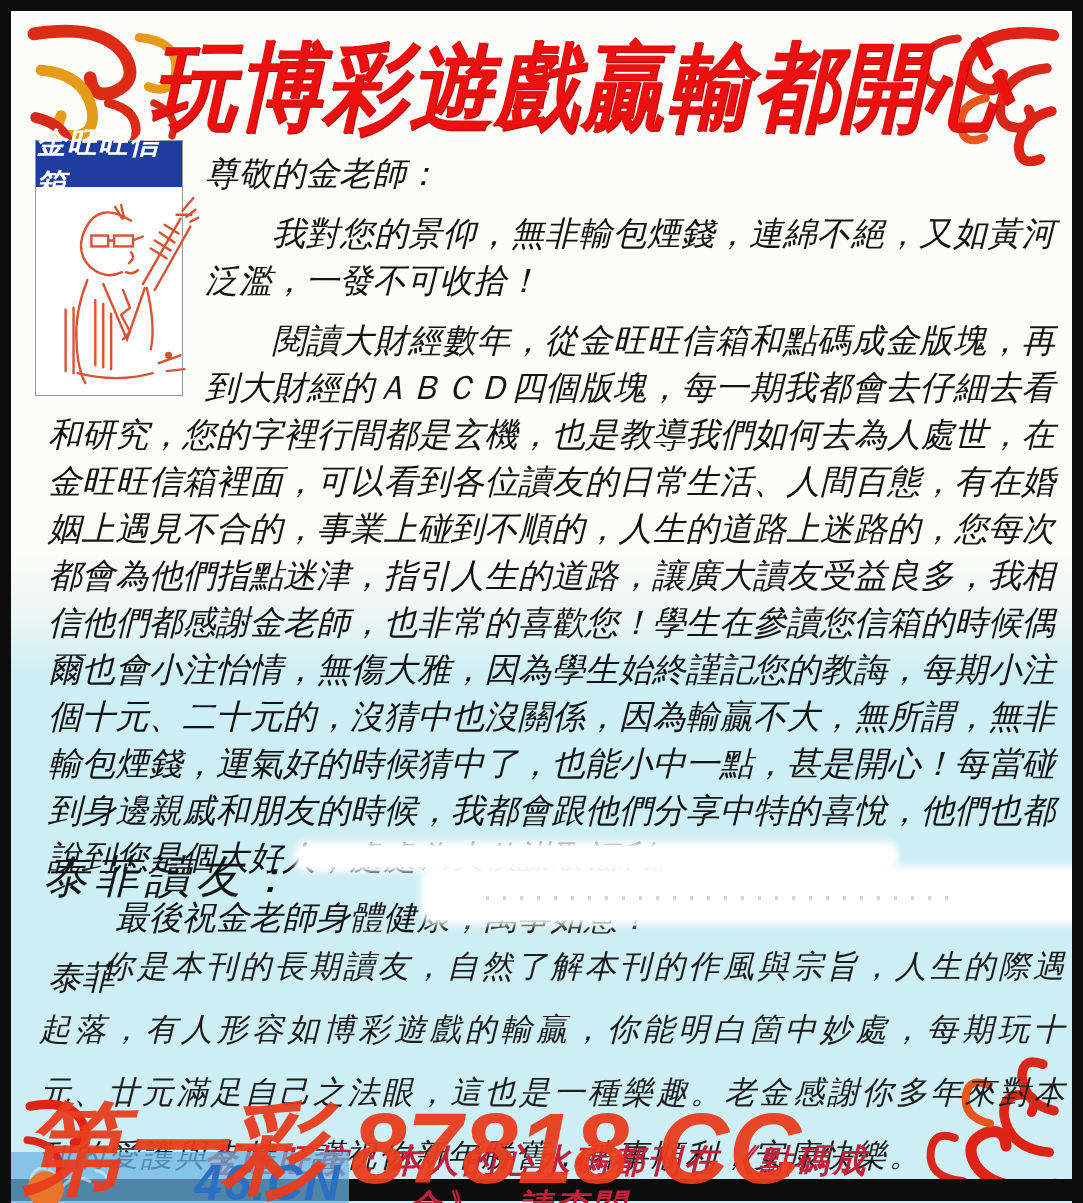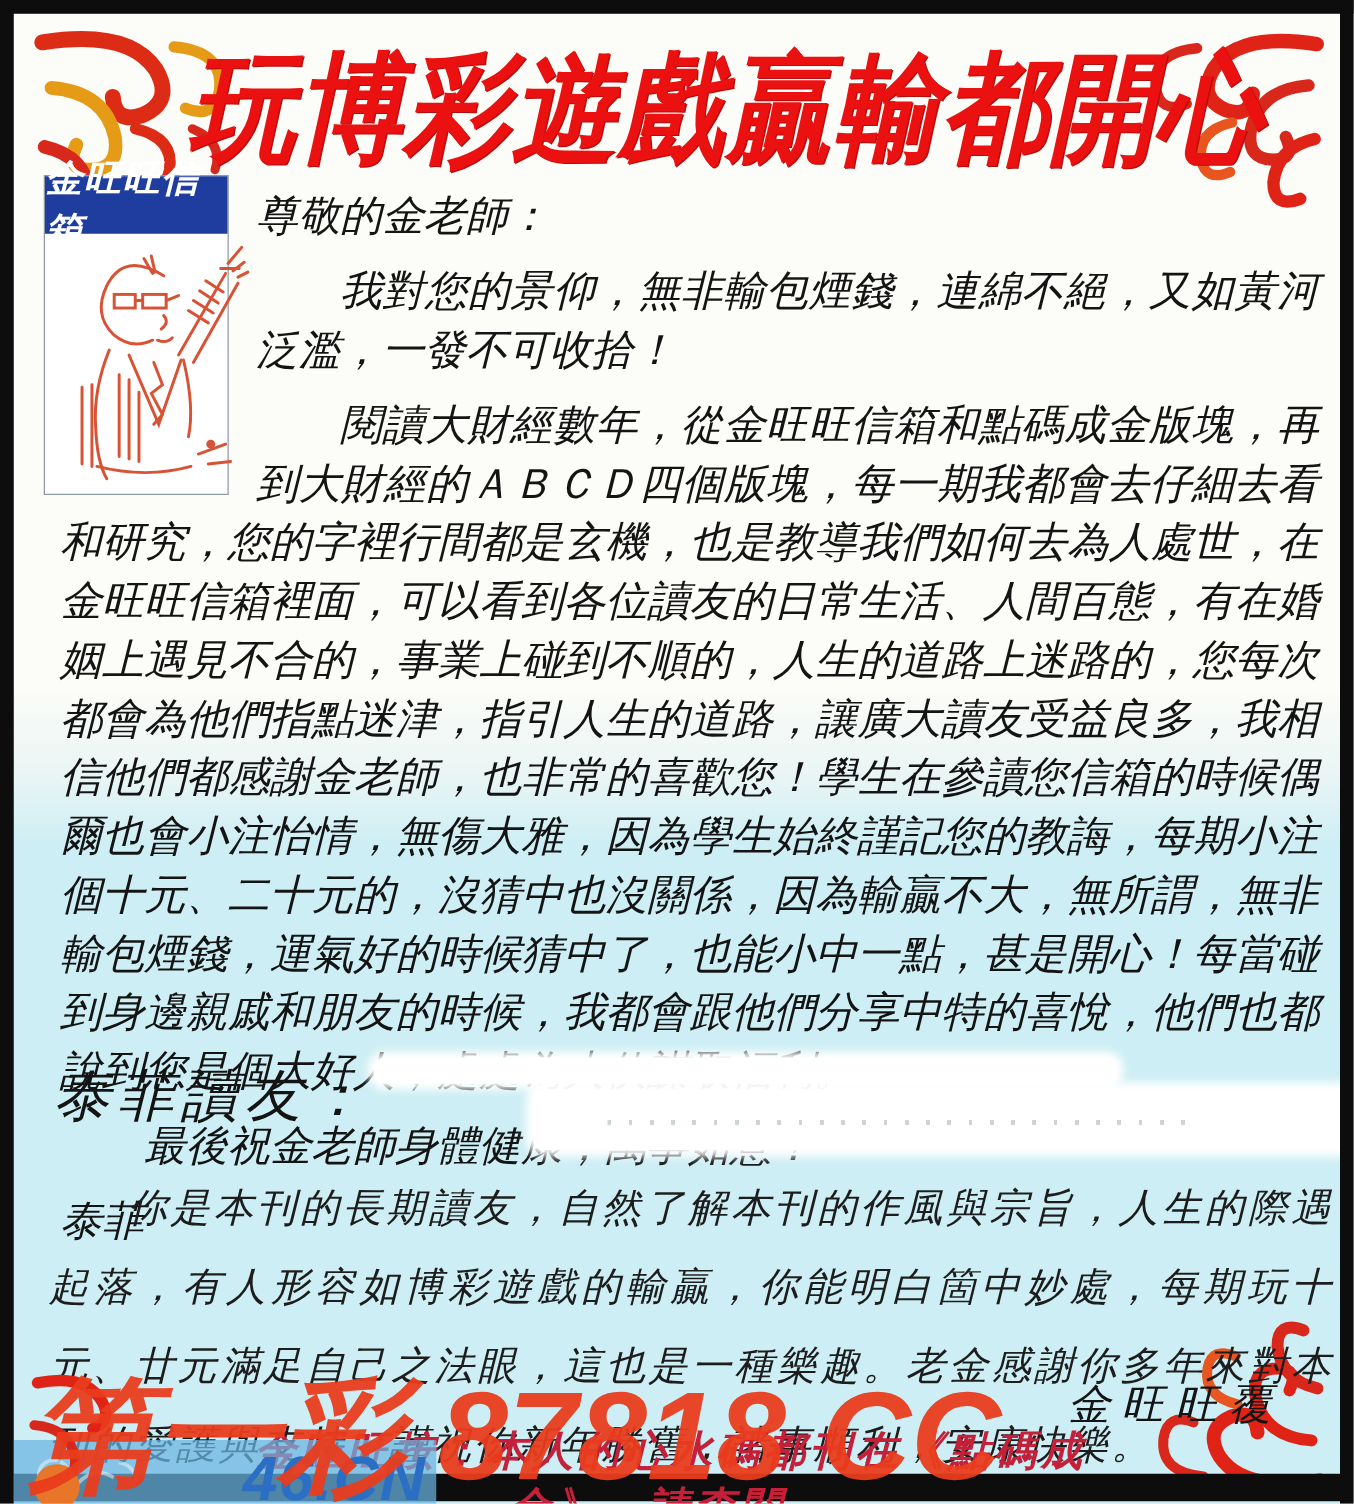--- a/index.html
+++ b/index.html
@@ -147,21 +147,20 @@
     <p class="sig-right">泰菲</p>
   </div>
 
   <div class="redact" style="left:288px; top:835px; width:595px; height:21px;"></div>
   <div class="redact" style="left:415px; top:860px; width:665px; height:49px;">
     <div class="smudge"></div>
   </div>
 
   <div class="reply-salutation">泰菲讀友：</div>
   <div class="reply-body">你是本刊的長期讀友，自然了解本刊的作風與宗旨，人生的際遇起落，有人形容如博彩遊戲的輸贏，你能明白箇中妙處，每期玩十元、廿元滿足自己之法眼，這也是一種樂趣。老金感謝你多年來對本刊的愛護與支持，謹祝你新年勝舊，諸事順利，安康快樂。</div>
-  <div class="reply-sig">金旺旺覆</div>
 
   <div class="caption">金旺旺按：本人的心水碼都刊在《點碼成金》，請查閱。</div>
 
   <div class="bottom-bar"></div>
 
   <div class="blue-band">
     <svg class="ghost" viewBox="0 0 120 40">
       <g fill="none" stroke="#eef7fb" stroke-width="3">
         <circle cx="22" cy="22" r="12"></circle>
           <circle cx="22" cy="22" r="6"></circle>

